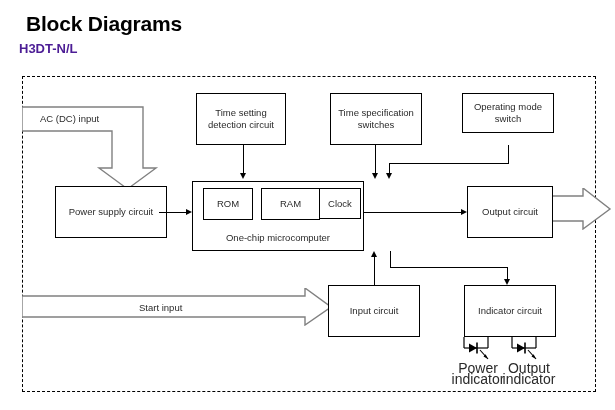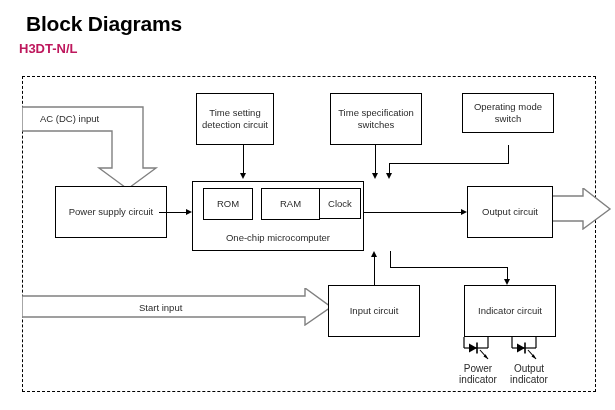--- a/index.html
+++ b/index.html
@@ -14,21 +14,21 @@
   #root{position:absolute;left:0;top:0;width:615px;height:410px;}
 
   .page-title{
     position:absolute;left:26px;top:12px;
     font-size:21px;font-weight:bold;letter-spacing:-0.2px;
     color:#000;
   }
   .page-subtitle{
     position:absolute;left:19px;top:41px;
     font-size:13px;font-weight:bold;
-    color:#be185d;
+    color:#4c1d95;
   }
 
   
   .enclosure{
     position:absolute;left:22px;top:76px;
     width:574px;height:316px;
     border:1px dashed #000;
     box-sizing:border-box;
   }
 
@@ -68,21 +68,21 @@
   .ah-up{border-left:3.5px solid transparent;border-right:3.5px solid transparent;border-bottom:6px solid #000;}
   .ah-right{border-top:3.5px solid transparent;border-bottom:3.5px solid transparent;border-left:6px solid #000;}
 
   
   .blockarrow{position:absolute;z-index:2;}
   .blockarrow svg{display:block;}
 
   
   .led-wrap{position:absolute;z-index:6;}
   .ind-label{
-    position:absolute;font-size:10px;line-height:11px;
+    position:absolute;font-size:14px;line-height:11px;
     color:#2a2a2a;text-align:center;z-index:6;
   }
 </style>
 </head>
 <body>
 
 <div id="root">
 
   <div class="page-title">Block Diagrams</div>
   <div class="page-subtitle">H3DT-N/L</div>
@@ -128,21 +128,21 @@
   <div class="ah ah-right" style="left:461px;top:208.5px;"></div>
 
   <div class="ln lnv" style="left:374px;top:257px;height:28px;"></div>
   <div class="ah ah-up" style="left:370.5px;top:251px;"></div>
 
   <div class="ln lnv" style="left:390px;top:251px;height:17px;"></div>
   <div class="ln lnh" style="left:390px;top:267px;width:118px;"></div>
   <div class="ln lnv" style="left:507px;top:267px;height:12px;"></div>
   <div class="ah ah-down" style="left:503.5px;top:279px;"></div>
 
-  <div class="box" style="left:196px;top:93px;width:78px;height:52px;">
+  <div class="box" style="left:196px;top:93px;width:90px;height:52px;">
     <span>
       <span>Time setting</span>
       <span>detection circuit</span>
     </span>
   </div>
 
   <div class="box" style="left:330px;top:93px;width:92px;height:52px;">
     <span>
       <span>Time specification</span>
       <span>switches</span>

